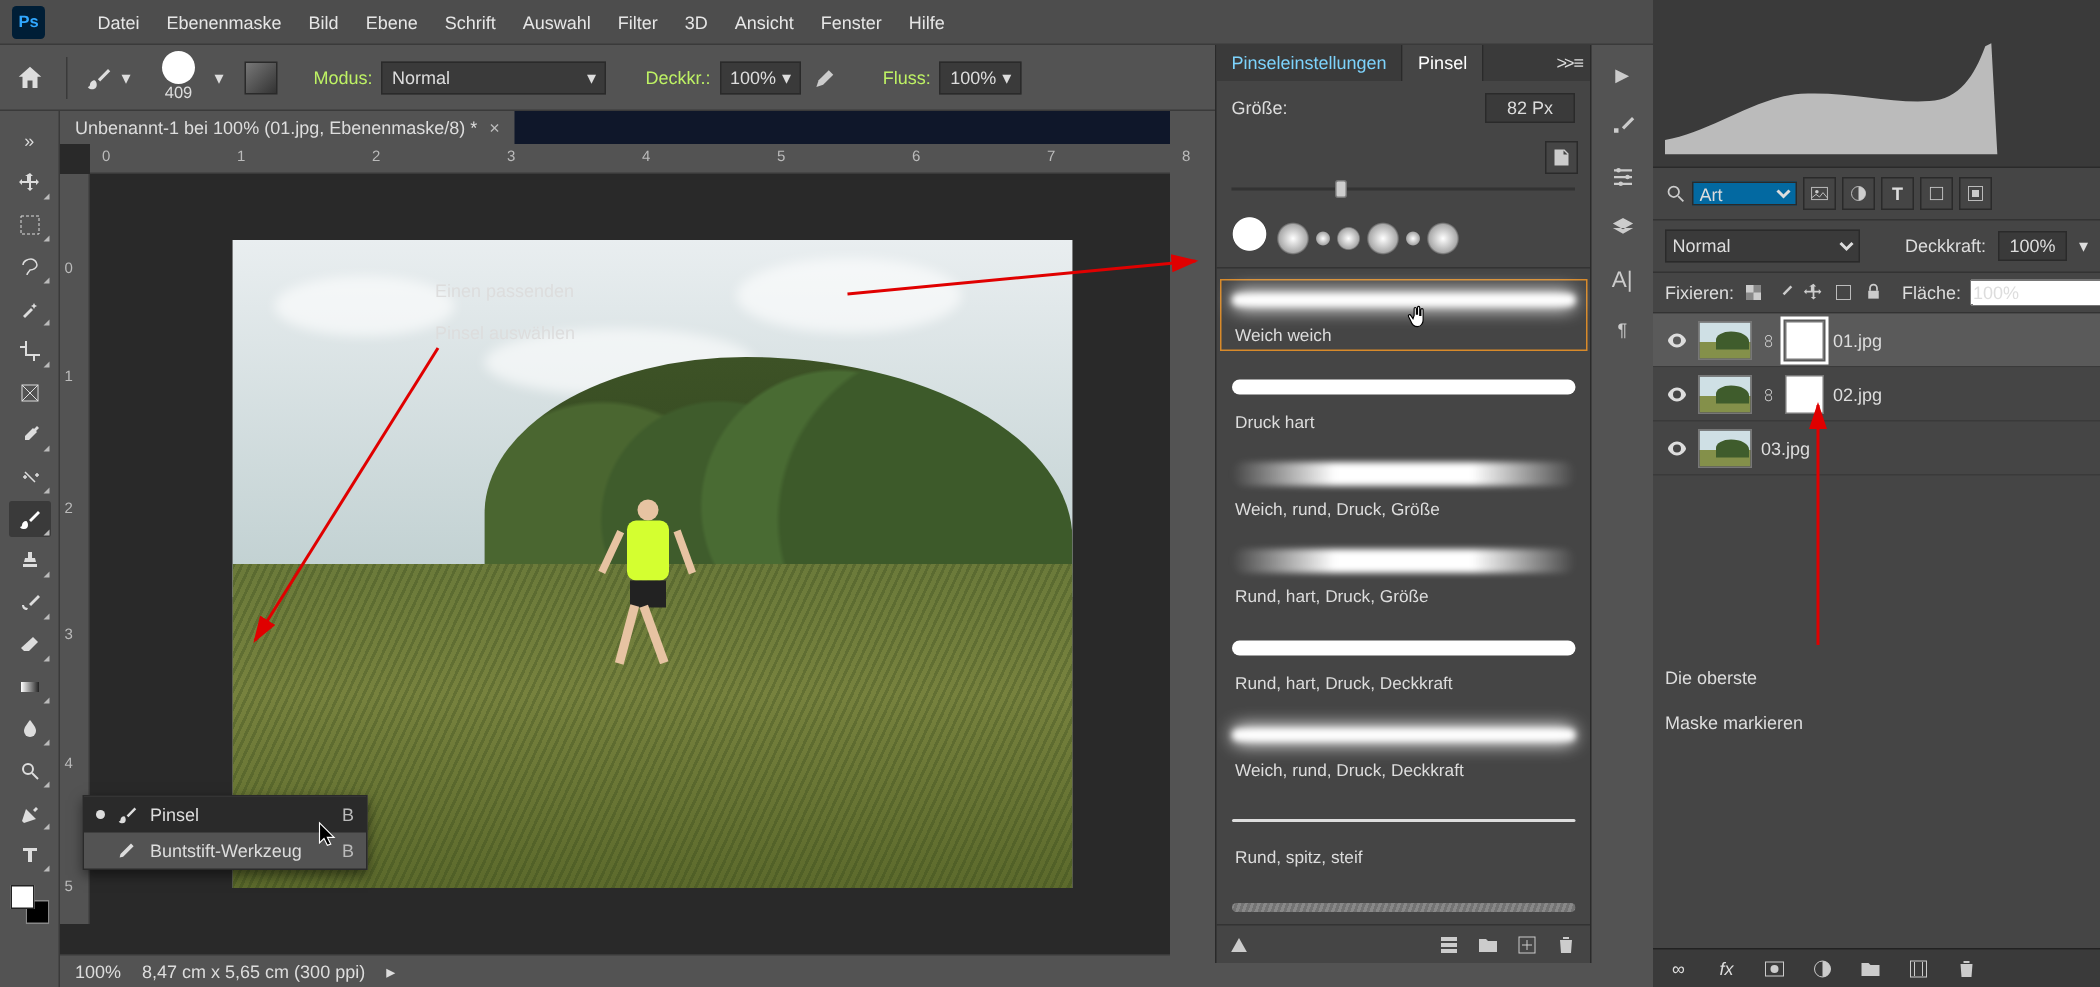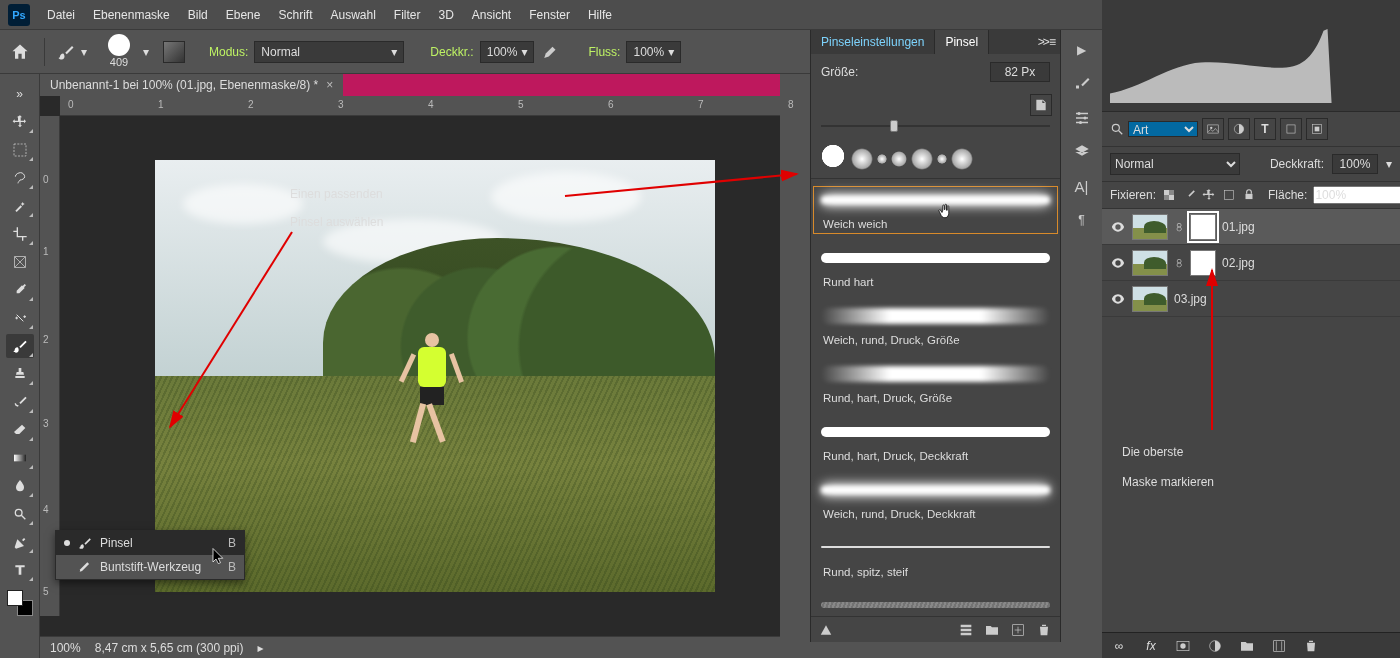--- a/index.html
+++ b/index.html
@@ -1,21 +1,21 @@
 <!DOCTYPE html>
 <html><head>
 <meta charset="utf-8">
 <style>
   *{ box-sizing:border-box; margin:0; padding:0; font-family:Tahoma,Verdana,Geneva,sans-serif; font-size:12px; color:#ddd;}
   html,body{ width:1400px; height:658px; background:#323232; overflow:hidden;}
   body{ background:#535353;}
   .app{ width:1400px; height:658px; background:#535353; position:relative;}
   
   .menubar{ position:absolute; left:0; top:0; right:0; height:30px; background:#4d4d4d; border-bottom:1px solid #3a3a3a; display:flex; align-items:center; padding-left:8px;}
-  .ps-logo{ width:22px; height:22px; background:#001e36; color:#31a8ff; display:flex; align-items:center; justify-content:center; font-weight:bold; border-radius:3px; margin-right:8px; font-size:11px;}
+  .ps-logo{ width:22px; height:22px; background:#001e36; color:#31a8ff; display:flex; align-items:center; justify-content:center; font-weight:bold; border-radius:3px; margin-right:26px; font-size:11px;}
   .menubar .menu-item{ padding:0 9px; color:#e6e6e6;}
   
   .optbar{ position:absolute; left:0; top:30px; right:0; height:44px; background:#535353; border-bottom:1px solid #3a3a3a; display:flex; align-items:center; padding-left:8px; gap:6px;}
   .home-icon{ width:24px; height:24px; display:flex; align-items:center; justify-content:center;}
   .vsep{ width:1px; height:28px; background:#3a3a3a; margin:0 6px;}
   .brush-ico{ width:18px; height:18px; }
   .chev{ width:14px; height:14px; display:inline-block;}
   .swatch{ width:36px; height:36px; display:flex; flex-direction:column; align-items:center; }
   .swatch .dot{ width:22px; height:22px; background:#fff; border-radius:50%;}
   .swatch .lbl{ font-size:11px; color:#ddd;}
@@ -26,21 +26,21 @@
   .pen-ico{ width:22px;height:22px;display:flex;align-items:center;justify-content:center;}
   
   .toolbar{ position:absolute; left:0; top:74px; width:40px; bottom:0; background:#535353; border-right:1px solid #3a3a3a; display:flex; flex-direction:column; align-items:center; padding-top:6px; gap:0;}
   .tool{ width:28px; height:24px; margin:2px 0; display:flex; align-items:center; justify-content:center; position:relative;}
   .tool.sel{ background:#3a3a3a; border-radius:2px;}
   .tool .corner{ position:absolute; right:1px; bottom:1px; width:0; height:0; border-left:4px solid transparent; border-bottom:4px solid #bbb;}
   .fgbg{ width:26px;height:26px;position:relative; margin-top:6px;}
   .fgbg .fg{position:absolute; left:0;top:0;width:16px;height:16px;background:#fff;border:1px solid #222;}
   .fgbg .bg{position:absolute; right:0;bottom:0;width:16px;height:16px;background:#000;border:1px solid #888;}
   
-  .tabbar{ position:absolute; left:40px; top:74px; right:620px; height:22px; background:#be185d;}
+  .tabbar{ position:absolute; left:40px; top:74px; right:620px; height:22px; background:#0f172a;}
   .doctab{ display:inline-flex; align-items:center; height:22px; background:#535353; padding:0 10px; gap:8px; font-size:11.5px;}
   .doctab .x{ color:#bbb;}
   
   .canvas{ position:absolute; left:40px; top:96px; width:740px; height:540px; background:#292929;}
   .ruler-x{ position:absolute; left:20px; right:0; top:0; height:20px; background:#535353; border-bottom:1px solid #3a3a3a;}
   .ruler-y{ position:absolute; left:0; top:20px; bottom:20px; width:20px; background:#535353; border-right:1px solid #3a3a3a;}
   .ruler-x .num{position:absolute; top:3px; font-size:10px; color:#bbb;}
   .ruler-y .num{position:absolute; left:3px; font-size:10px; color:#bbb;}
   .img{ position:absolute; left:115px; top:64px; width:560px; height:432px; background:#888; overflow:hidden;}
   
@@ -138,21 +138,21 @@
   .layer.sel{ background:#5a5a5a;}
   .eye{ width:16px;height:16px; display:flex;align-items:center;justify-content:center;}
   .thumb{ width:36px; height:26px; border:1px solid #777; overflow:hidden; position:relative;}
   .thumb .mini-sky{position:absolute;inset:0;background:linear-gradient(#cfe0e5 55%, #84904a 55%);}
   .thumb .mini-tree{position:absolute;right:1px;top:6px;width:22px;height:12px;background:#3f5c2c;border-radius:50% 60% 0 0;}
   .mask{ width:26px; height:26px; background:#fff; border:1px solid #777;}
   .mask.sel{ outline:2px solid #fff; outline-offset:1px;}
   .link{ width:10px; display:flex; justify-content:center;}
   .lyr-name{ flex:1;}
   .r-empty{ height:120px;}
-  .r-anno{ color:#dd0000; font-size:22px; line-height:30px; padding-left:20px;}
+  .r-anno{ color:#dd0000; font-size:22px; line-height:30px; padding-left:8px;}
   .r-foot{ position:absolute; bottom:0; left:0; right:0; height:26px; border-top:1px solid #222; background:#3a3a3a; display:flex; align-items:center; gap:14px; padding:0 8px;}
   .r-foot div{ width:18px;height:18px; display:flex;align-items:center;justify-content:center;}
   .cur-arrow{position:absolute; z-index:70; width:18px;height:22px;}
   select{ font-family:inherit; font-size:12px;}
   input{ font-family:inherit; font-size:12px;}
   .menubar-ext{position:absolute; left:780px; right:0; top:0; height:30px; background:#4d4d4d; border-bottom:1px solid #3a3a3a;}
 </style>
 </head>
 <body>
 <div class="app">
@@ -456,21 +456,21 @@
     <div class="tip tiny"></div>
     <div class="tip"></div>
   </div>
   <div class="blist">
     <div class="brow sel">
           <div class="stroke soft"></div>
           <div class="cap">Weich weich</div>
         </div>
     <div class="brow">
           <div class="stroke hard"></div>
-          <div class="cap">Rund hart</div>
+          <div class="cap">Druck hart</div>
         </div>
     <div class="brow">
           <div class="stroke taper"></div>
           <div class="cap">Weich, rund, Druck, Größe</div>
         </div>
     <div class="brow">
           <div class="stroke taper"></div>
           <div class="cap">Rund, hart, Druck, Größe</div>
         </div>
     <div class="brow">

